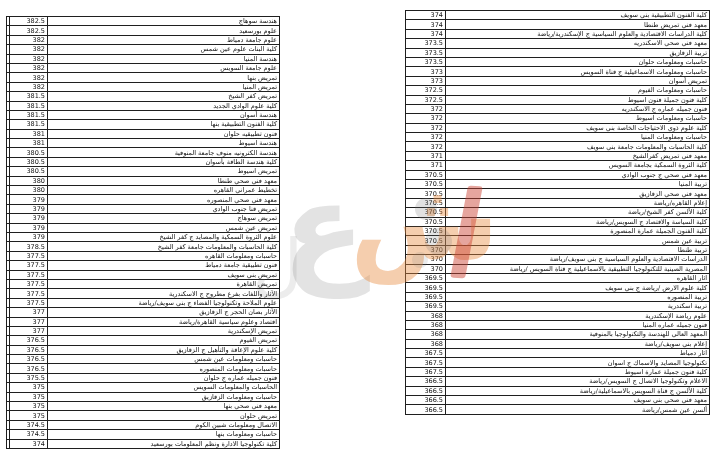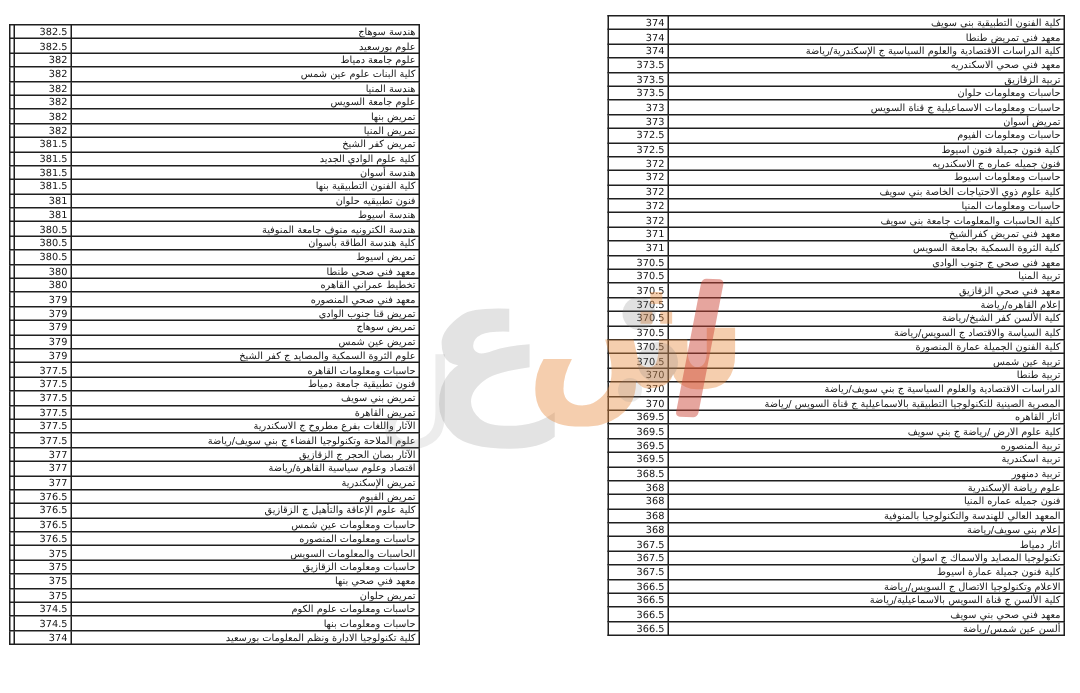--- a/index.html
+++ b/index.html
@@ -172,20 +172,25 @@
         <td class="score">379</td>
         <td class="name" dir="rtl">تمريض عين شمس</td>
       </tr>
       <tr>
         <td class="edge"></td>
         <td class="score">379</td>
         <td class="name" dir="rtl">علوم الثروة السمكية والمصايد ج كفر الشيخ</td>
       </tr>
       <tr>
         <td class="edge"></td>
+        <td class="score">378.5</td>
+        <td class="name" dir="rtl">كلية الحاسبات والمعلومات جامعة كفر الشيخ</td>
+      </tr>
+      <tr>
+        <td class="edge"></td>
         <td class="score">377.5</td>
         <td class="name" dir="rtl">حاسبات ومعلومات القاهره</td>
       </tr>
       <tr>
         <td class="edge"></td>
         <td class="score">377.5</td>
         <td class="name" dir="rtl">فنون تطبيقية جامعة دمياط</td>
       </tr>
       <tr>
         <td class="edge"></td>
@@ -237,20 +242,25 @@
         <td class="score">376.5</td>
         <td class="name" dir="rtl">حاسبات ومعلومات عين شمس</td>
       </tr>
       <tr>
         <td class="edge"></td>
         <td class="score">376.5</td>
         <td class="name" dir="rtl">حاسبات ومعلومات المنصوره</td>
       </tr>
       <tr>
         <td class="edge"></td>
+        <td class="score">375.5</td>
+        <td class="name" dir="rtl">فنون جميله عماره ج حلوان</td>
+      </tr>
+      <tr>
+        <td class="edge"></td>
         <td class="score">375</td>
         <td class="name" dir="rtl">الحاسبات والمعلومات السويس</td>
       </tr>
       <tr>
         <td class="edge"></td>
         <td class="score">375</td>
         <td class="name" dir="rtl">حاسبات ومعلومات الزقازيق</td>
       </tr>
       <tr>
         <td class="edge"></td>
@@ -258,21 +268,21 @@
         <td class="name" dir="rtl">معهد فني صحي بنها</td>
       </tr>
       <tr>
         <td class="edge"></td>
         <td class="score">375</td>
         <td class="name" dir="rtl">تمريض حلوان</td>
       </tr>
       <tr>
         <td class="edge"></td>
         <td class="score">374.5</td>
-        <td class="name" dir="rtl">حاسبات ومعلومات علوم الكوم</td>
+        <td class="name" dir="rtl">الاتصال ومعلومات شبين الكوم</td>
       </tr>
       <tr>
         <td class="edge"></td>
         <td class="score">374.5</td>
         <td class="name" dir="rtl">حاسبات ومعلومات بنها</td>
       </tr>
       <tr>
         <td class="edge"></td>
         <td class="score">374</td>
         <td class="name" dir="rtl">كلية تكنولوجيا الادارة ونظم المعلومات بورسعيد</td>
@@ -402,24 +412,20 @@
         <td class="score">369.5</td>
         <td class="name" dir="rtl">كلية علوم الارض /رياضة ج بني سويف</td>
       </tr>
       <tr>
         <td class="score">369.5</td>
         <td class="name" dir="rtl">تربية المنصوره</td>
       </tr>
       <tr>
         <td class="score">369.5</td>
         <td class="name" dir="rtl">تربية اسكندرية</td>
-      </tr>
-      <tr>
-        <td class="score">368.5</td>
-        <td class="name" dir="rtl">تربية دمنهور</td>
       </tr>
       <tr>
         <td class="score">368</td>
         <td class="name" dir="rtl">علوم رياضة الإسكندرية</td>
       </tr>
       <tr>
         <td class="score">368</td>
         <td class="name" dir="rtl">فنون جميله عماره المنيا</td>
       </tr>
       <tr>

